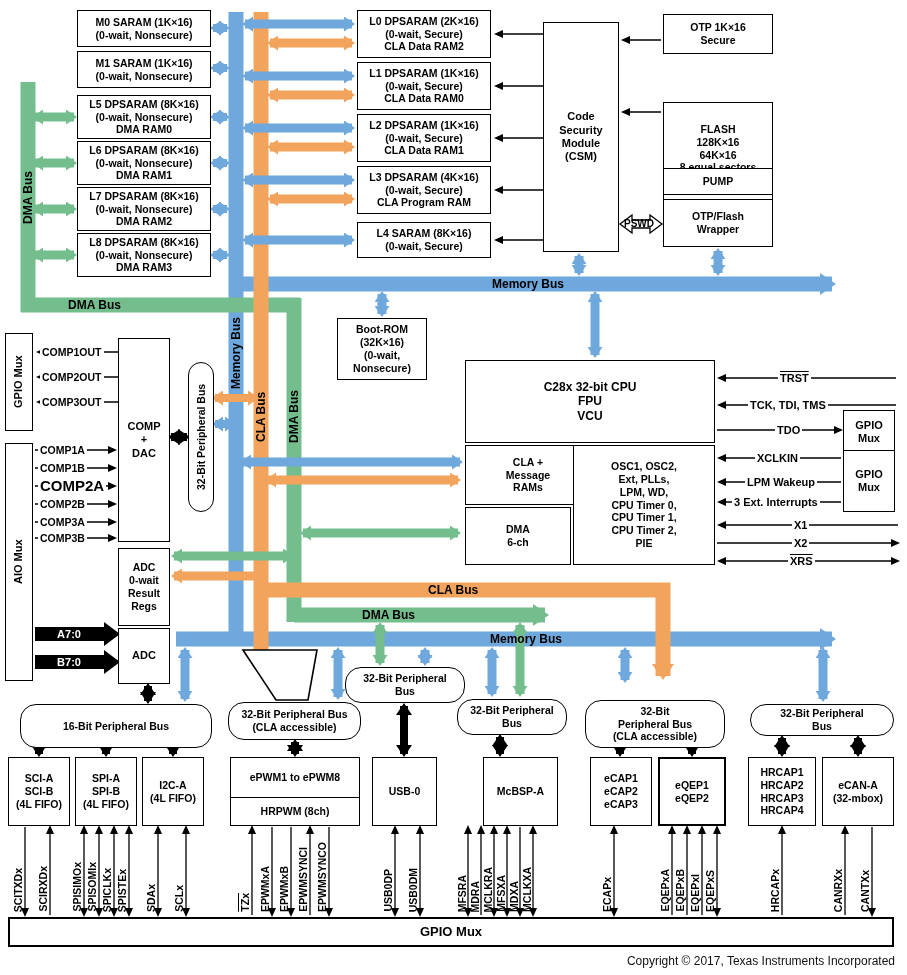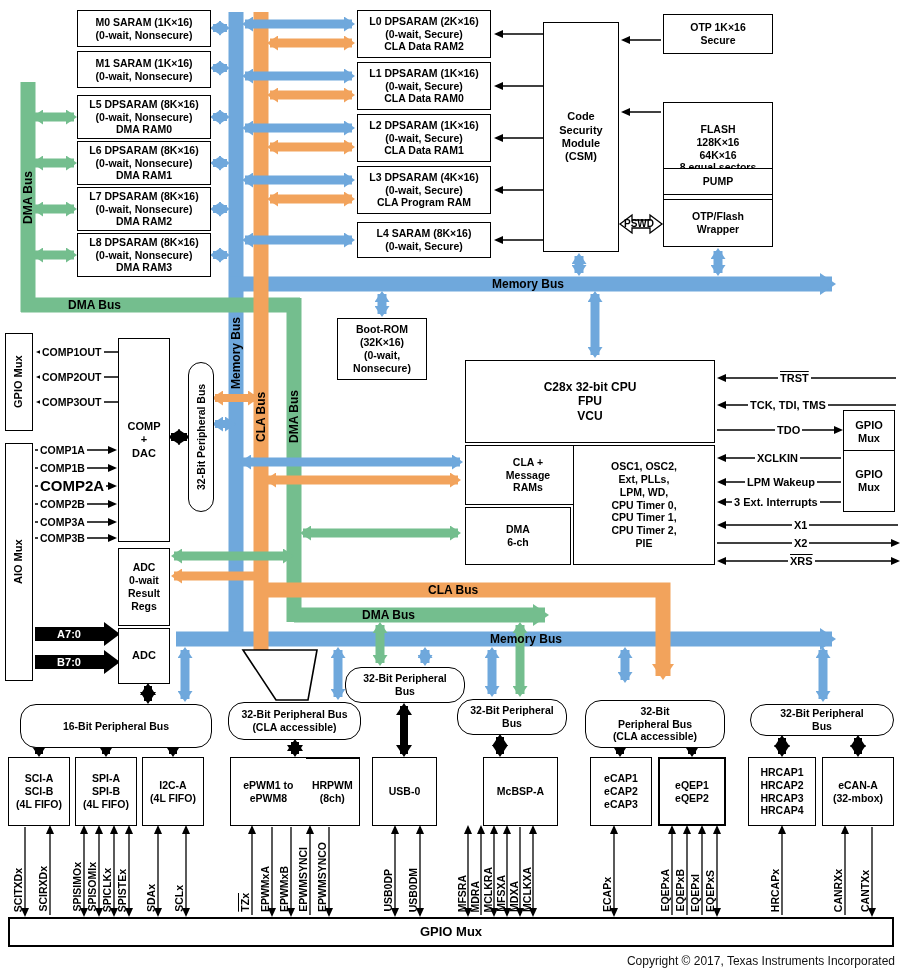--- a/index.html
+++ b/index.html
@@ -16,21 +16,21 @@
   .vlabel{position:absolute;writing-mode:vertical-rl;transform:rotate(180deg);font-weight:bold;font-size:12px;
           display:flex;align-items:center;justify-content:center;z-index:3;white-space:nowrap;width:16px;}
   .sig{position:absolute;font-weight:bold;font-size:11px;z-index:3;background:#fff;padding:0 2px;
        height:14px;line-height:14px;white-space:nowrap;}
   .nobg{background:none;}
   .pin{position:absolute;bottom:63px;writing-mode:vertical-rl;transform:rotate(180deg);
        font-weight:bold;font-size:10.5px;z-index:3;white-space:nowrap;}
   .abar{position:absolute;color:#fff;font-weight:bold;font-size:11px;z-index:3;width:62px;
         height:14px;line-height:14px;text-align:center;}
   .ovl{text-decoration:overline;}
-  .split{padding:0;flex-direction:row;align-items:stretch;}
+  .split{padding:0;flex-direction:column;align-items:stretch;}
   .split > div{display:flex;align-items:center;justify-content:center;white-space:pre-line;}
   .copyright{position:absolute;right:12px;top:954px;font-size:12px;color:#111;z-index:3;font-weight:normal;}
 </style>
 </head>
 <body>
 
 <div id="stage">
 
 <svg id="buswires" width="907" height="975">
   <defs>

